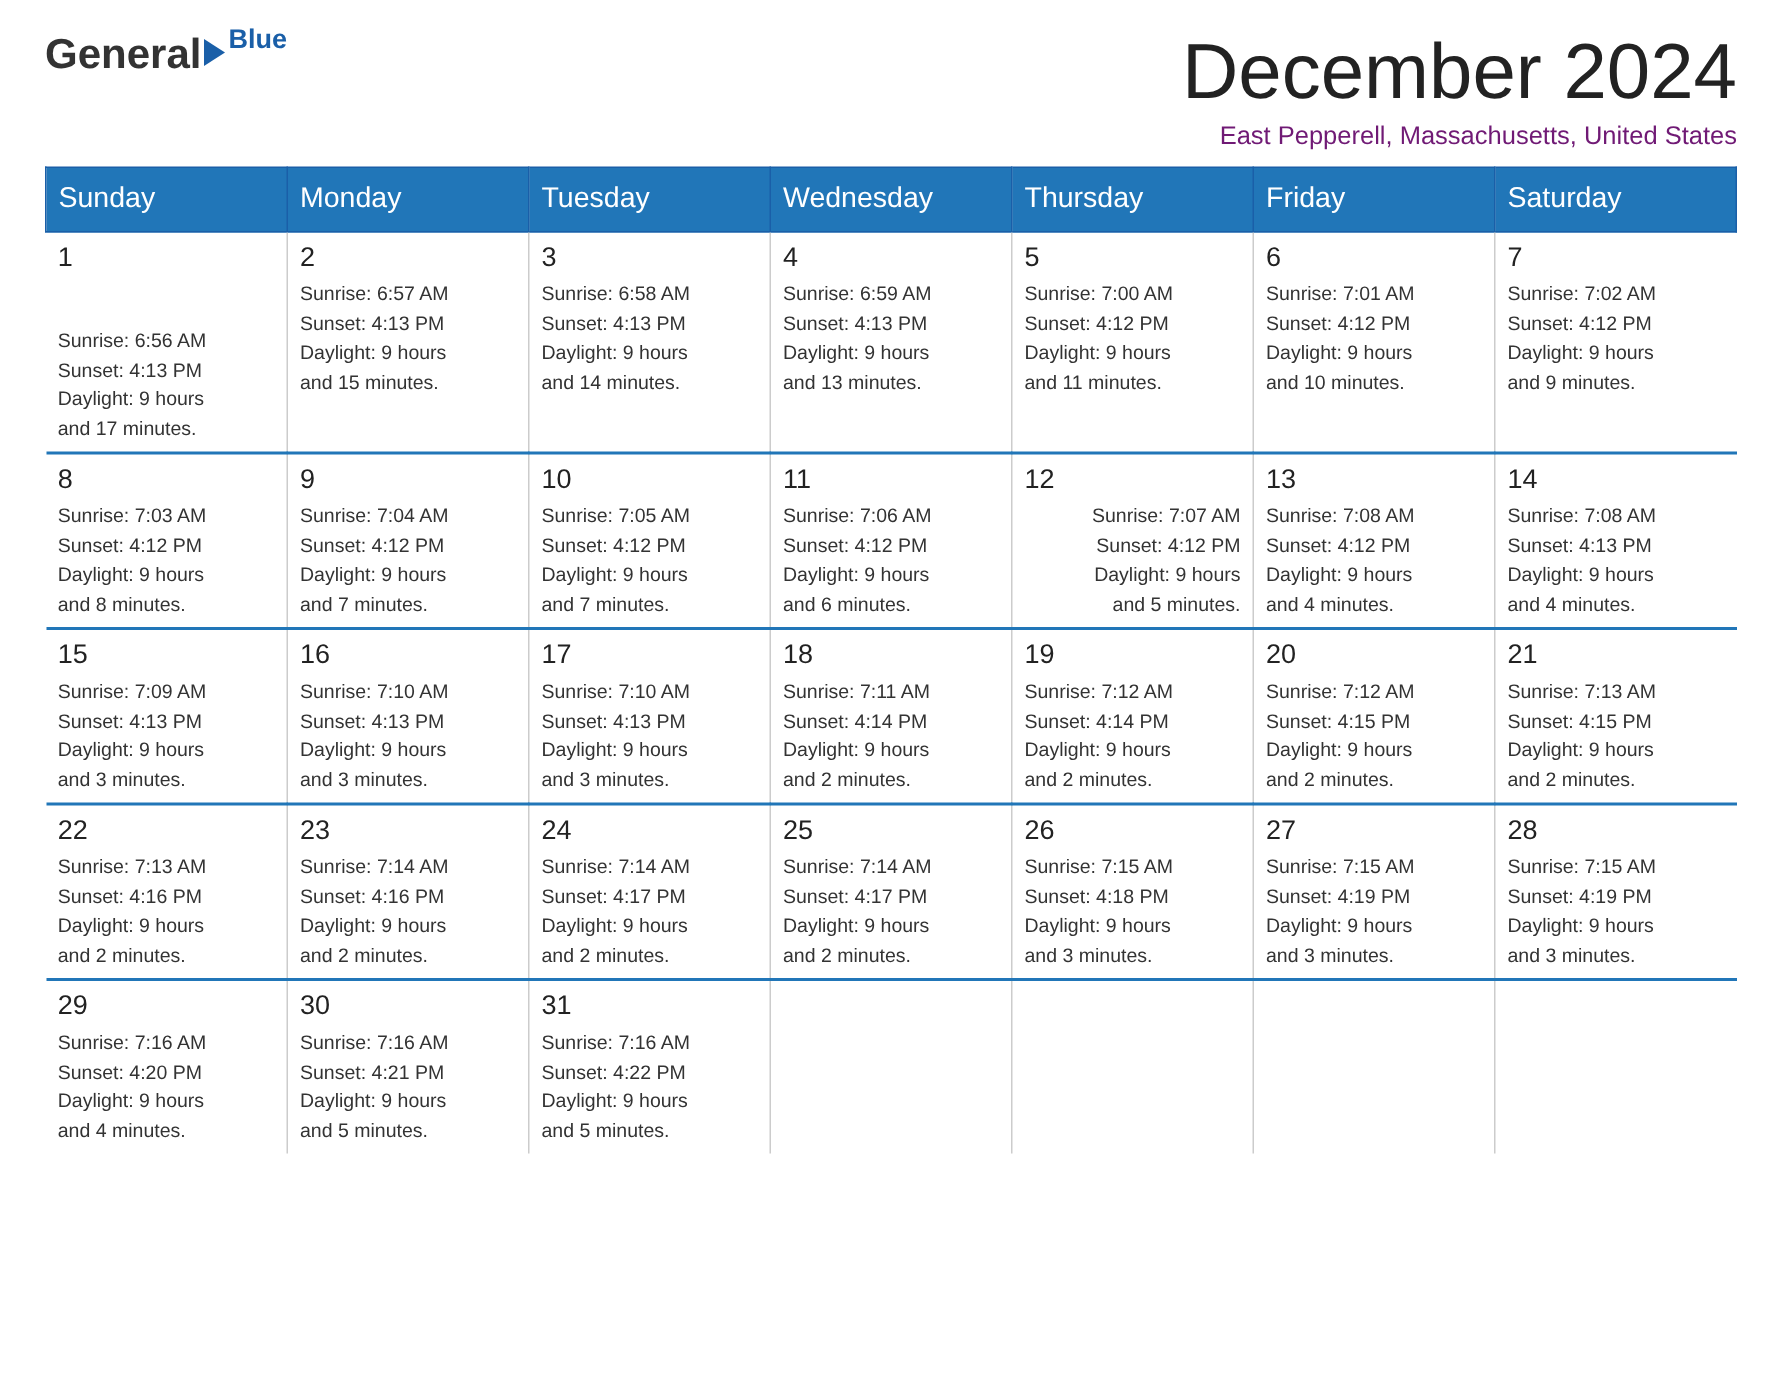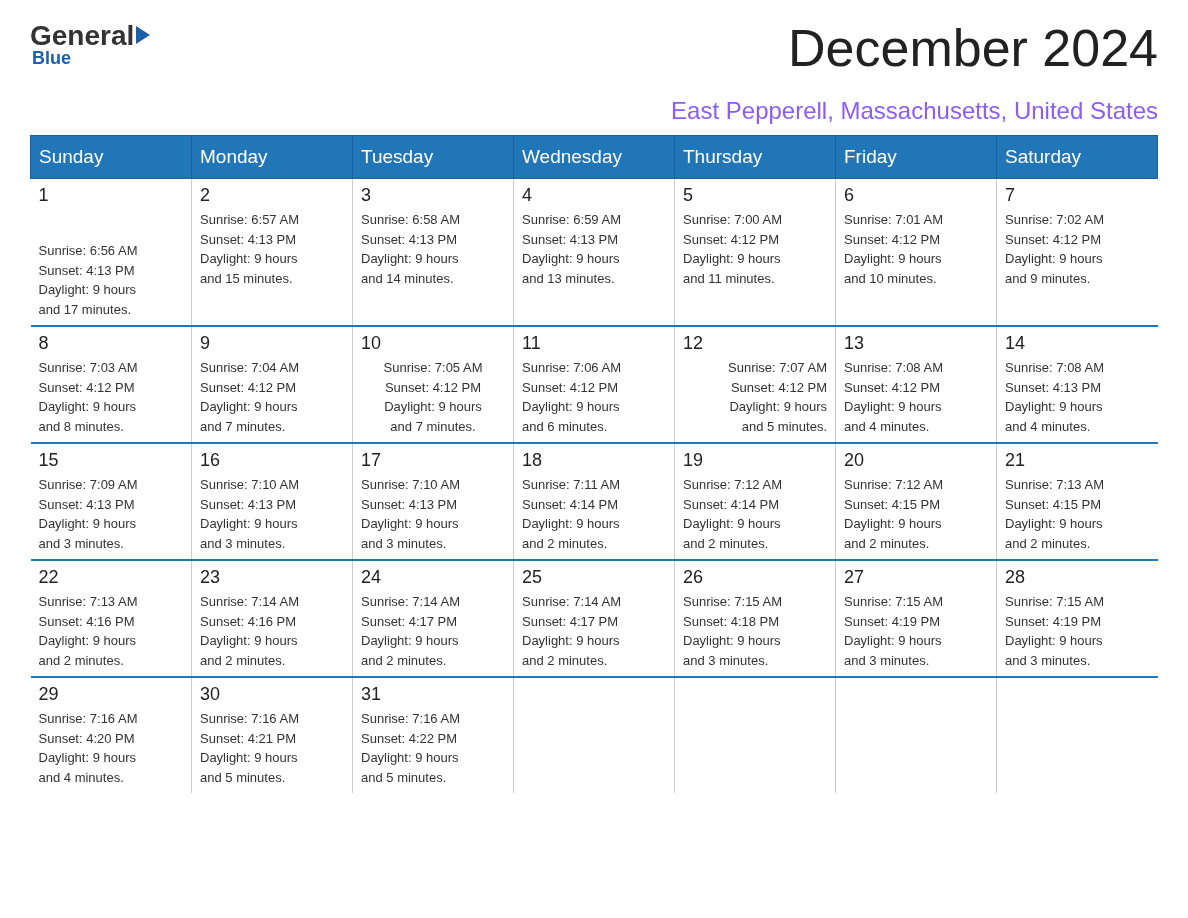--- a/index.html
+++ b/index.html
@@ -11,21 +11,21 @@
       min-height: 918px;
     }
     .header-section {
       display: flex;
       justify-content: space-between;
       align-items: flex-start;
       margin-bottom: 10px;
     }
     .logo {
       display: flex;
-      flex-direction: column;
+      flex-direction: row;
       align-items: flex-start;
     }
     .logo-text {
       font-size: 28px;
       font-weight: bold;
       color: #333;
       display: flex;
       align-items: center;
       gap: 0px;
     }
@@ -49,23 +49,23 @@
     .title-section {
       text-align: right;
     }
     .month-title {
       font-size: 52px;
       font-weight: normal;
       color: #222;
       line-height: 1.1;
     }
     .location-title {
-      font-size: 24px;
-      color: #8b5cf6;
-      margin-top: 20px;
+      font-size: 17px;
+      color: #701a75;
+      margin-top: 4px;
     }
     table {
       width: 100%;
       border-collapse: collapse;
       margin-top: 8px;
     }
     thead tr {
       background-color: #2176b8;
     }
     thead th {
@@ -195,21 +195,21 @@
         </td>
         <td>
           <span class="day-number">9</span>
           <div class="day-info" style="white-space: pre-line;">Sunrise: 7:04 AM
 Sunset: 4:12 PM
 Daylight: 9 hours
 and 7 minutes.</div>
         </td>
         <td>
           <span class="day-number">10</span>
-          <div class="day-info" style="white-space: pre-line; text-align: center;">Sunrise: 7:05 AM
+          <div class="day-info" style="white-space: pre-line;">Sunrise: 7:05 AM
 Sunset: 4:12 PM
 Daylight: 9 hours
 and 7 minutes.</div>
         </td>
         <td>
           <span class="day-number">11</span>
           <div class="day-info" style="white-space: pre-line;">Sunrise: 7:06 AM
 Sunset: 4:12 PM
 Daylight: 9 hours
 and 6 minutes.</div>

